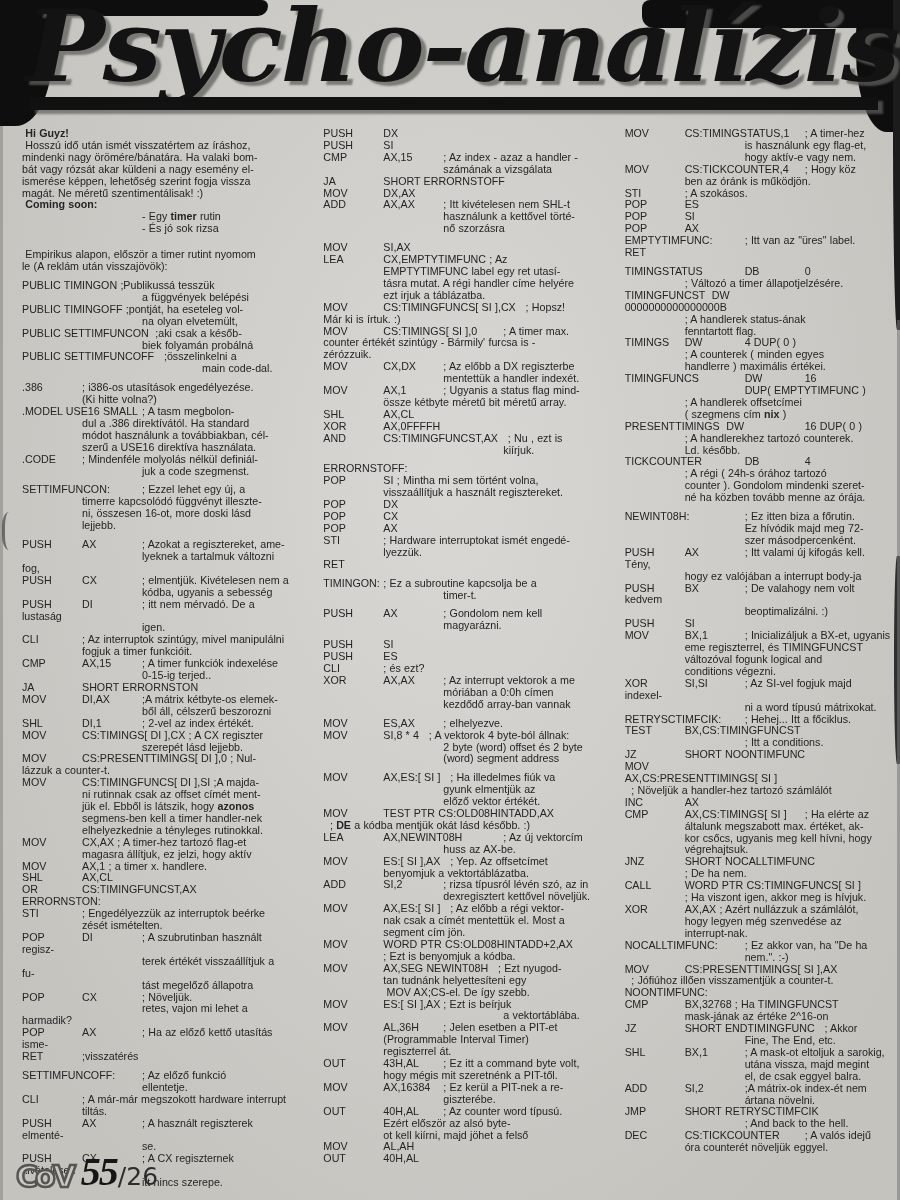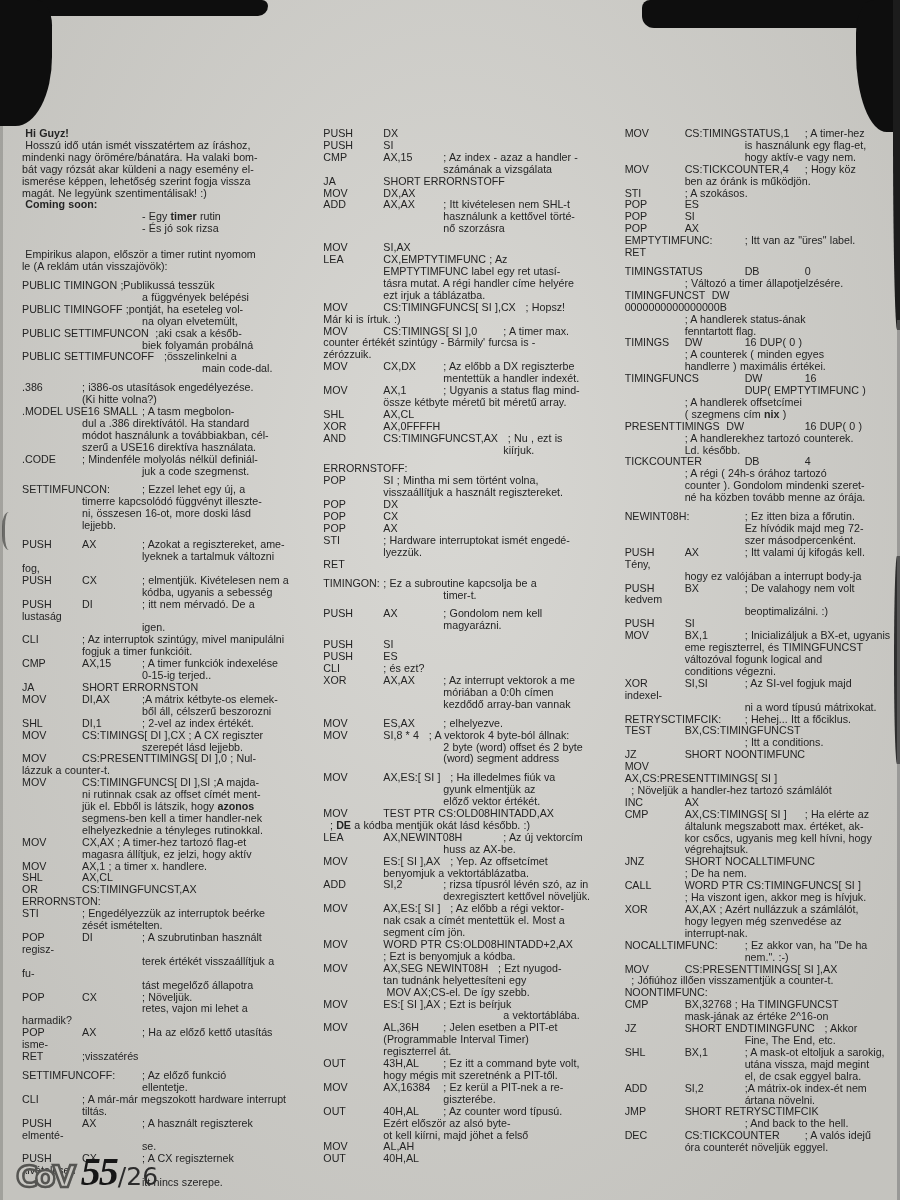--- a/index.html
+++ b/index.html
@@ -73,29 +73,33 @@
   <div class="artifact a-top-left-bar"></div>
   <div class="artifact a-top-left-blob"></div>
   <div class="artifact a-top-right-bar"></div>
   <div class="artifact a-top-right-blob"></div>
   <div class="artifact a-right-strip"></div>
   <div class="artifact a-right-mid"></div>
   <div class="artifact a-right-thin"></div>
   <div class="artifact a-left-thin"></div>
   <div class="pen-mark"></div>
 
+  <div class="masthead">
+    <div class="title">Psycho-analízis</div>
+    <div class="title-underline"></div>
+  </div>
 
   <div class="columns">
     <div class="col">
         <div class="ln"> <b>Hi Guyz!</b></div>
         <div class="ln"> Hosszú idő után ismét visszatértem az íráshoz,</div>
         <div class="ln">mindenki nagy örömére/bánatára. Ha valaki bom-</div>
         <div class="ln">bát vagy rózsát akar küldeni a nagy esemény el-</div>
         <div class="ln">ismerése képpen, lehetőség szerint fogja vissza</div>
-        <div class="ln">magát. Ne legyünk szentimentálisak! :)</div>
+        <div class="ln">magát. Ne méretű szentimentálisak! :)</div>
         <div class="ln"> <b>Coming soon:</b></div>
         <div class="ln">		- Egy <b>timer</b> rutin</div>
         <div class="ln">		- És jó sok rizsa</div>
         <div class="ln blank"></div>
         <div class="ln blank"></div>
         <div class="ln"> Empirikus alapon, először a timer rutint nyomom</div>
         <div class="ln">le (A reklám után visszajövök):</div>
         <div class="ln blank"></div>
         <div class="ln">PUBLIC TIMINGON ;Publikussá tesszük</div>
         <div class="ln">		a függvények belépési</div>
@@ -272,21 +276,21 @@
         <div class="ln">POP	AX</div>
         <div class="ln">EMPTYTIMFUNC:	; Itt van az "üres" label.</div>
         <div class="ln">RET</div>
         <div class="ln blank"></div>
         <div class="ln">TIMINGSTATUS	DB	0</div>
         <div class="ln">	; Változó a timer állapotjelzésére.</div>
         <div class="ln">TIMINGFUNCST  DW</div>
         <div class="ln">0000000000000000B</div>
         <div class="ln">	; A handlerek status-ának</div>
         <div class="ln">	fenntartott flag.</div>
-        <div class="ln">TIMINGS	DW	16 DUP( 0 )</div>
+        <div class="ln">TIMINGS	DW	4 DUP( 0 )</div>
         <div class="ln">	; A counterek ( minden egyes</div>
         <div class="ln">	handlerre ) maximális értékei.</div>
         <div class="ln">TIMINGFUNCS	DW	16</div>
         <div class="ln">		DUP( EMPTYTIMFUNC )</div>
         <div class="ln">	; A handlerek offsetcímei</div>
         <div class="ln">	( szegmens cím <b>nix</b> )</div>
         <div class="ln">PRESENTTIMINGS  DW	16 DUP( 0 )</div>
         <div class="ln">	; A handlerekhez tartozó counterek.</div>
         <div class="ln">	Ld. később.</div>
         <div class="ln">TICKCOUNTER	DB	4</div>

